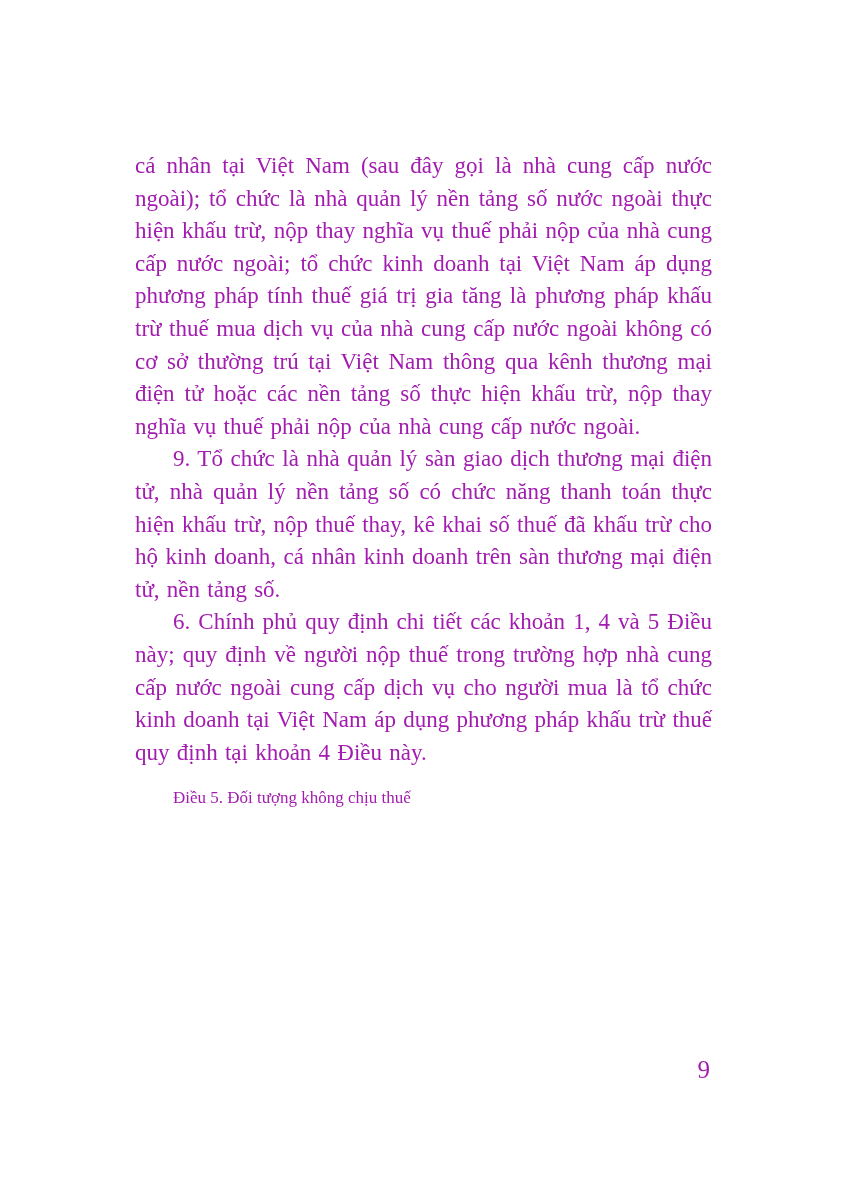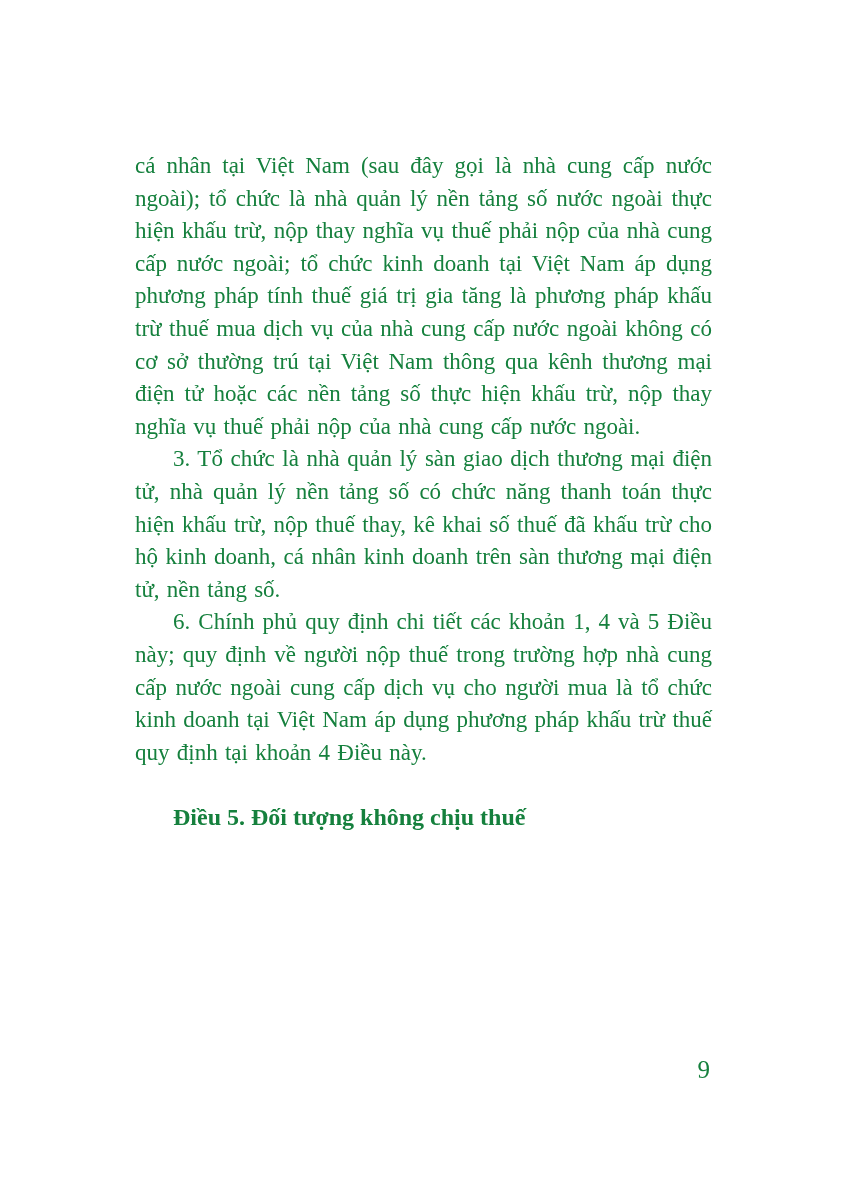--- a/index.html
+++ b/index.html
@@ -5,21 +5,21 @@
   html, body {
     margin: 0;
     padding: 0;
     background: #ffffff;
   }
   .page {
     position: relative;
     width: 842px;
     height: 1190px;
     background: #ffffff;
-    color: #15803d;
+    color: #a21caf;
     font-family: "Liberation Serif", "DejaVu Serif", serif;
     overflow: hidden;
   }
   .text-block {
     position: absolute;
     left: 135px;
     top: 150px;
     width: 577px;
   }
   .para {
@@ -27,38 +27,38 @@
     font-size: 23px;
     line-height: 32.6px;
     text-align: justify;
     text-indent: 38px;
     word-spacing: 1.5px;
   }
   .para.continuation {
     text-indent: 0;
   }
   .section-heading {
-    margin: 32px 0 11px 0;
-    font-size: 24px;
-    font-weight: bold;
+    margin: 12px 0 11px 0;
+    font-size: 17px;
+    font-weight: normal;
     line-height: 33px;
     text-indent: 38px;
   }
   .page-number {
     position: absolute;
     right: 132px;
     top: 1055px;
     font-size: 25px;
     line-height: 30px;
   }
 </style>
 </head>
 <body>
 
 <div class="page">
   <div class="text-block">
     <p class="para continuation">cá nhân tại Việt Nam (sau đây gọi là nhà cung cấp nước ngoài); tổ chức là nhà quản lý nền tảng số nước ngoài thực hiện khấu trừ, nộp thay nghĩa vụ thuế phải nộp của nhà cung cấp nước ngoài; tổ chức kinh doanh tại Việt Nam áp dụng phương pháp tính thuế giá trị gia tăng là phương pháp khấu trừ thuế mua dịch vụ của nhà cung cấp nước ngoài không có cơ sở thường trú tại Việt Nam thông qua kênh thương mại điện tử hoặc các nền tảng số thực hiện khấu trừ, nộp thay nghĩa vụ thuế phải nộp của nhà cung cấp nước ngoài.</p>
-    <p class="para">3. Tổ chức là nhà quản lý sàn giao dịch thương mại điện tử, nhà quản lý nền tảng số có chức năng thanh toán thực hiện khấu trừ, nộp thuế thay, kê khai số thuế đã khấu trừ cho hộ kinh doanh, cá nhân kinh doanh trên sàn thương mại điện tử, nền tảng số.</p>
+    <p class="para">9. Tổ chức là nhà quản lý sàn giao dịch thương mại điện tử, nhà quản lý nền tảng số có chức năng thanh toán thực hiện khấu trừ, nộp thuế thay, kê khai số thuế đã khấu trừ cho hộ kinh doanh, cá nhân kinh doanh trên sàn thương mại điện tử, nền tảng số.</p>
     <p class="para">6. Chính phủ quy định chi tiết các khoản 1, 4 và 5 Điều này; quy định về người nộp thuế trong trường hợp nhà cung cấp nước ngoài cung cấp dịch vụ cho người mua là tổ chức kinh doanh tại Việt Nam áp dụng phương pháp khấu trừ thuế quy định tại khoản 4 Điều này.</p>
     <h2 class="section-heading">Điều 5. Đối tượng không chịu thuế</h2>
   </div>
   <div class="page-number">9</div>
 </div>
 
 </body></html>

